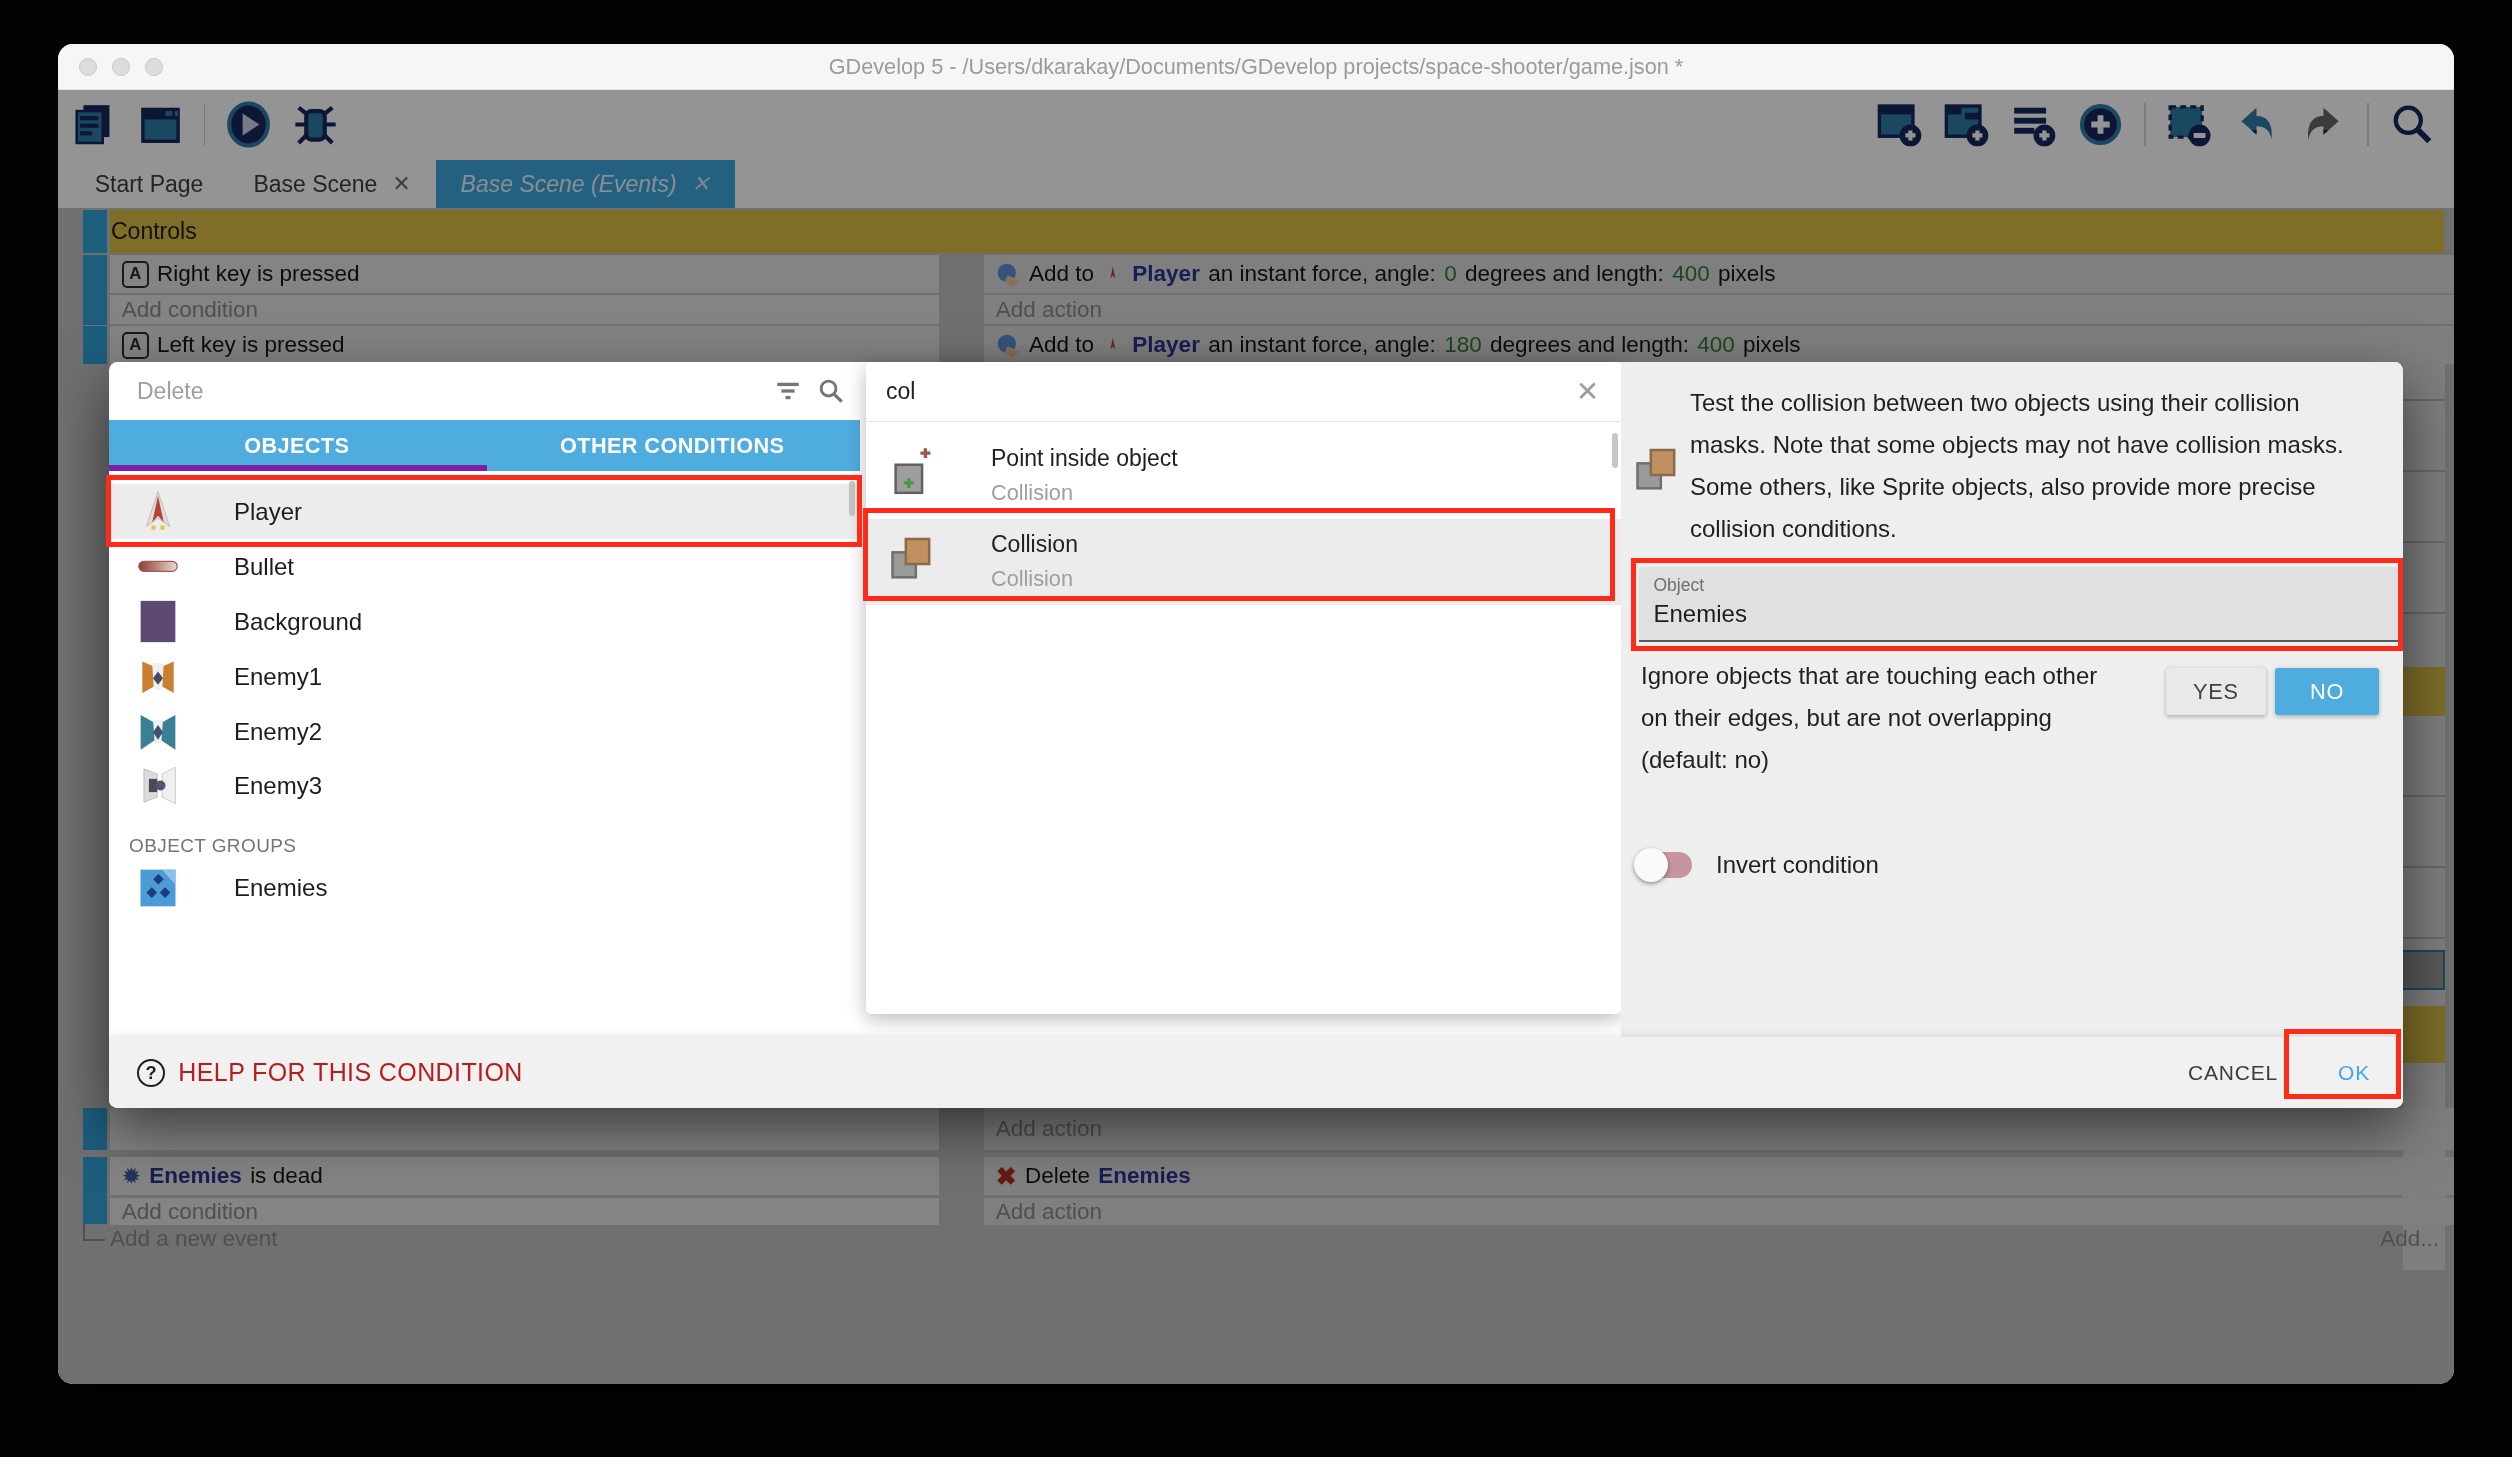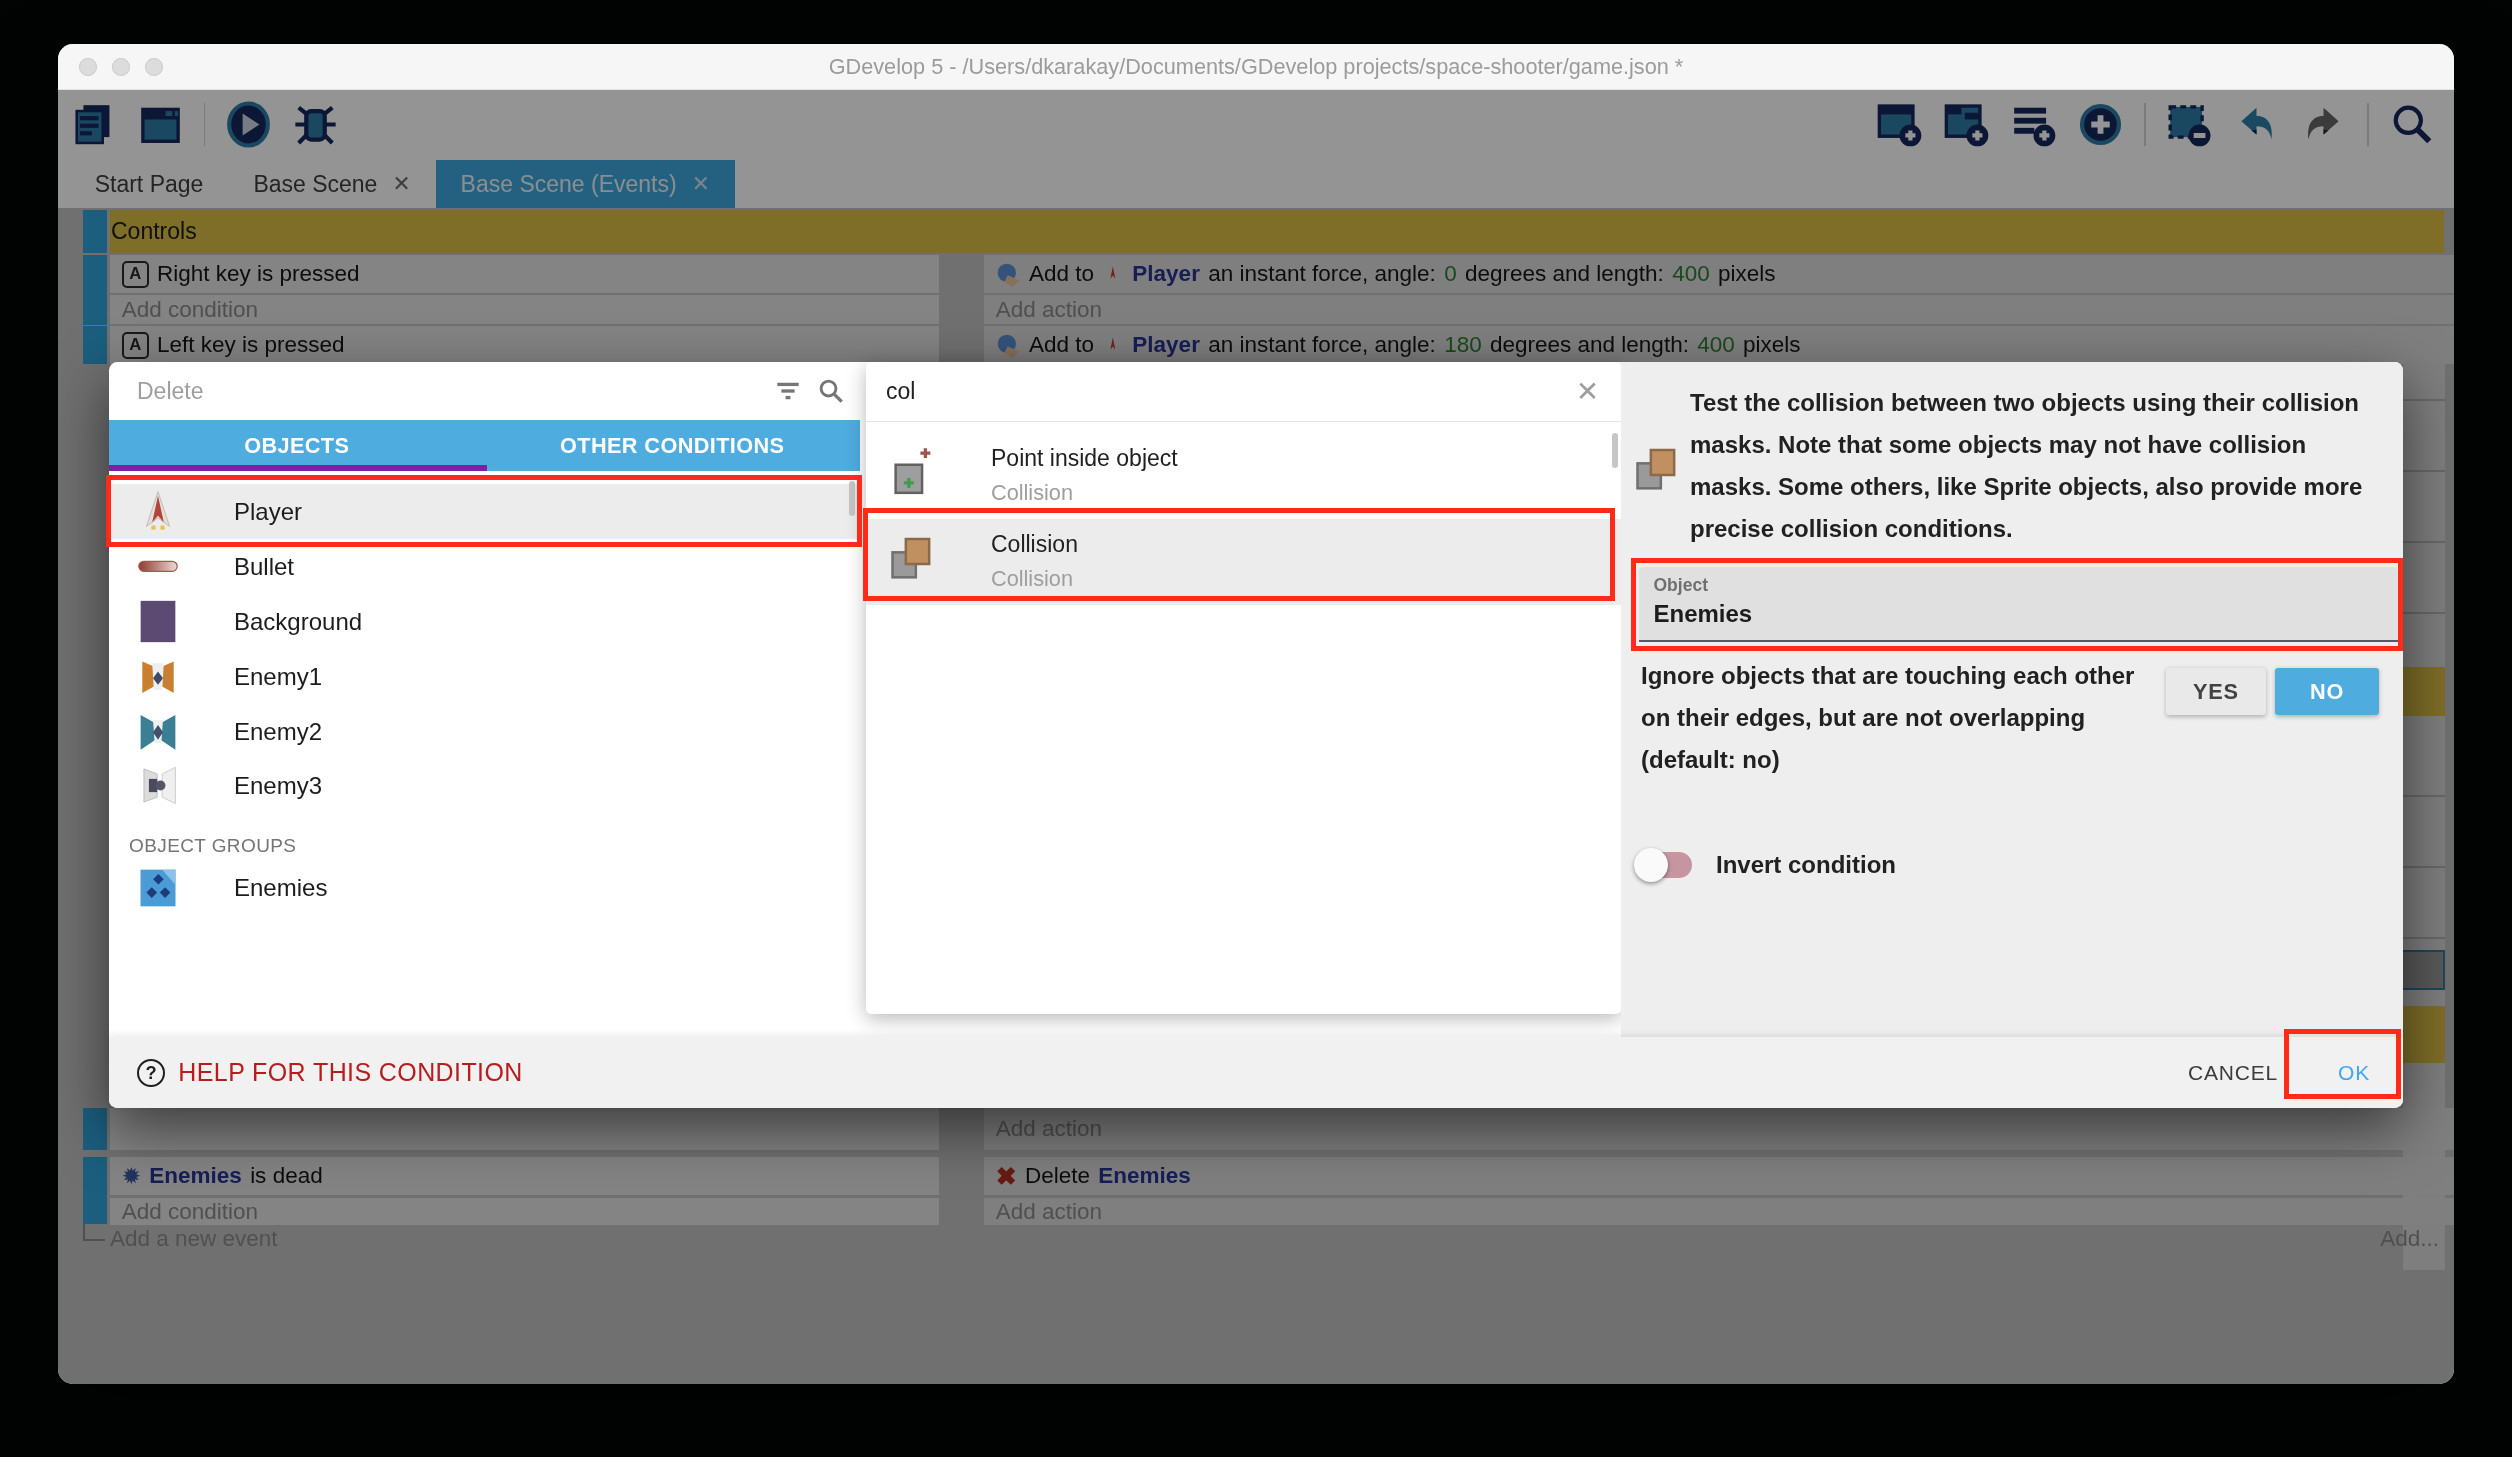--- a/index.html
+++ b/index.html
@@ -15,21 +15,21 @@
           font-size:21.7px;color:#9b9b9b;white-space:nowrap;}
   
   .toolbar{position:absolute;left:0;top:46px;width:100%;height:70px;background:#ffffff;}
   .tbgroup{position:absolute;top:10.8px;display:flex;align-items:center;gap:20px;}
   .tbdiv{width:1.7px;height:43px;background:#d5d5d5;}
   .tbicon{width:47px;height:47px;display:block;}
   
   .tabsbar{position:absolute;left:0;top:116px;width:100%;height:48px;background:#fff;display:flex;align-items:stretch;padding-left:11.7px;}
   .tab{display:flex;align-items:center;gap:15px;padding:0 25px;font-size:23px;color:#3f3f3f;}
   .tab .x{font-size:21.7px;color:#6b6b6b;}
-  .tab.active{background:#3FA8DE;color:#eaf5fb;}
+  .tab.active{background:#3FA8DE;color:#eaf5fb;font-style:italic;}
   .tab.active .x{color:#cfe6f2;}
   
   .events{position:absolute;left:0;top:164px;right:0;bottom:0;background:#c2c2c2;}
   .strip{position:absolute;left:25px;width:24px;background:#2FA3D7;}
   .grouprow{position:absolute;left:52px;width:2334px;background:#d9be45;display:flex;align-items:center;
             padding-left:1px;font-size:23px;color:#1c1c1c;}
   .cell{position:absolute;display:flex;align-items:center;padding-left:11.7px;font-size:22.5px;color:#161616;gap:8.3px;white-space:nowrap;overflow:hidden;}
   .cond{left:52px;width:829px;background:#e3e3e3;}
   .act{left:884px;width:1503px;background:#dbdbdb;margin-left:42px;}
   .addlink{color:#8a8a8a;}
@@ -60,21 +60,21 @@
   .dlg-mid{position:absolute;left:757px;top:0;width:755px;height:652px;background:#fff;border-radius:5px;
            box-shadow:0 5px 20px rgba(0,0,0,.28);}
   .midsearch{position:absolute;left:0;top:0;width:100%;height:60px;border-bottom:1.7px solid #e4e4e4;display:flex;align-items:center;}
   .query{margin-left:20px;font-size:23px;color:#212121;flex:1;}
   .clearx{margin-right:21.7px;font-size:28px;color:#9e9e9e;}
   .resrow{position:absolute;left:0;width:100%;height:86px;}
   .resrow .ric{position:absolute;left:23px;top:15px;}
   .resrow .rt{position:absolute;left:125px;top:11.7px;font-size:23px;color:#212121;}
   .resrow .rs{position:absolute;left:125px;top:47px;font-size:21.7px;color:#9e9e9e;}
   
-  .dlg-right{position:absolute;left:1512px;top:0;width:782px;height:724px;background:#eeeeee;border-radius:0 8.3px 0 0;font-weight:bold;}
+  .dlg-right{position:absolute;left:1512px;top:0;width:782px;height:724px;background:#eeeeee;border-radius:0 8.3px 0 0;}
   .desc{position:absolute;left:69px;top:20px;width:691px;font-size:24px;line-height:42px;color:#212121;}
   .objfield{position:absolute;left:17.5px;top:205px;width:759px;height:75px;background:#e0e0e0;
             border-bottom:2.5px solid #5a5a5a;border-radius:4.2px 4.2px 0 0;}
   .objfield .lab{position:absolute;left:15px;top:7.5px;font-size:17.5px;color:#6f6f6f;}
   .objfield .val{position:absolute;left:15px;top:33px;font-size:24px;color:#1c1c1c;}
   .ignore{position:absolute;left:20px;top:293px;font-size:24px;line-height:42px;color:#212121;}
   .btn{position:absolute;height:47px;display:flex;align-items:center;justify-content:center;
        font-size:21.7px;letter-spacing:0.8px;border-radius:3.3px;}
   .btn.yes{left:545px;top:306px;width:100px;background:#e9e9e9;color:#424242;box-shadow:0 1.7px 4.2px rgba(0,0,0,.25);}
   .btn.no{left:654px;top:306px;width:104px;background:#4FACDF;color:#ffffff;box-shadow:0 1.7px 4.2px rgba(0,0,0,.25);}

